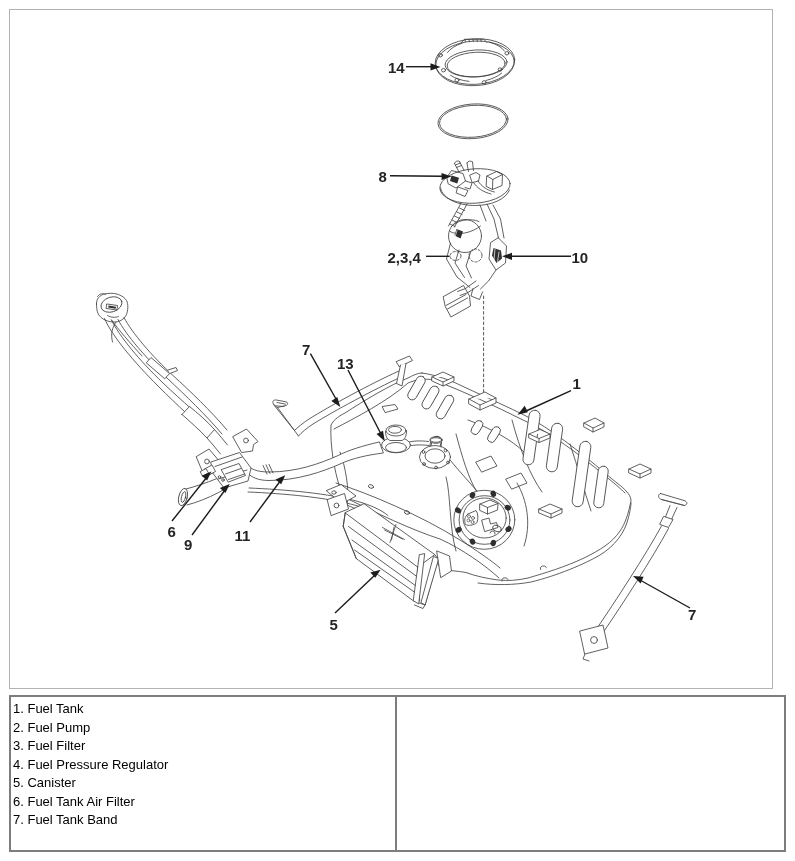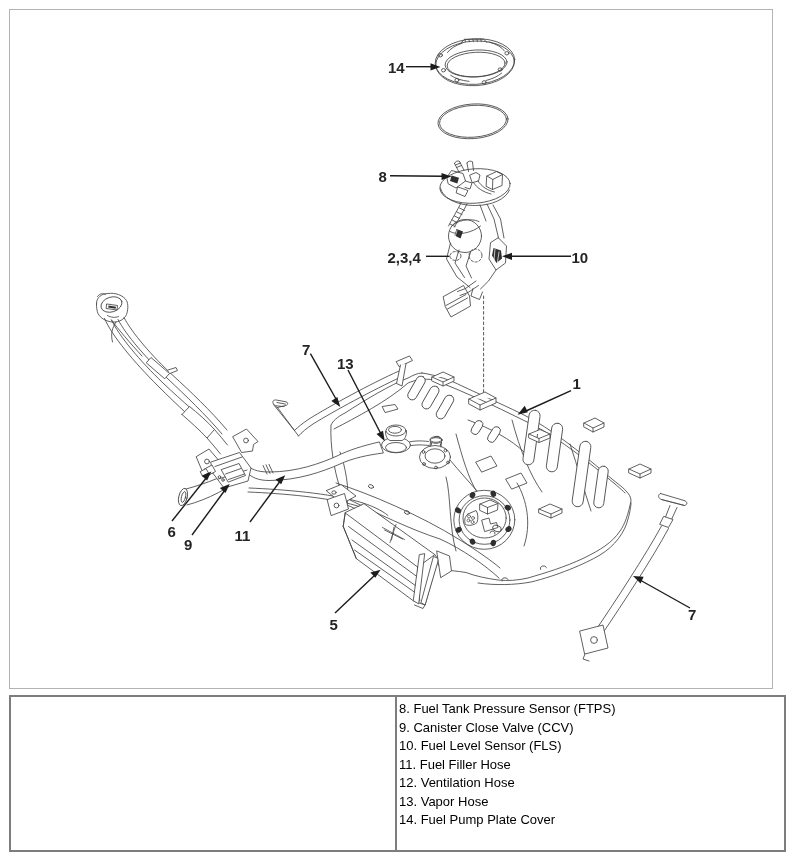--- a/index.html
+++ b/index.html
@@ -324,22 +324,22 @@
     <text x="167.5" y="537">6</text>
     <text x="184" y="550">9</text>
     <text x="234.5" y="541">11</text>
     <text x="329.5" y="630">5</text>
     <text x="688" y="620">7</text>
   </g>
 </svg>
 
 <div id="tbl">
   <div id="div1"></div>
-  <div class="col" id="c2">
-    8. Fuel Tank Pressure Sensor (FTPS)<br>
-    9. Canister Close Valve (CCV)<br>
-    10. Fuel Level Sensor (FLS)<br>
-    11. Fuel Filler Hose<br>
-    12. Ventilation Hose<br>
-    13. Vapor Hose<br>
-    14. Fuel Pump Plate Cover
+  <div class="col" id="c1">
+    1. Fuel Tank<br>
+    2. Fuel Pump<br>
+    3. Fuel Filter<br>
+    4. Fuel Pressure Regulator<br>
+    5. Canister<br>
+    6. Fuel Tank Air Filter<br>
+    7. Fuel Tank Band
   </div>
 </div>
 
 </body></html>

